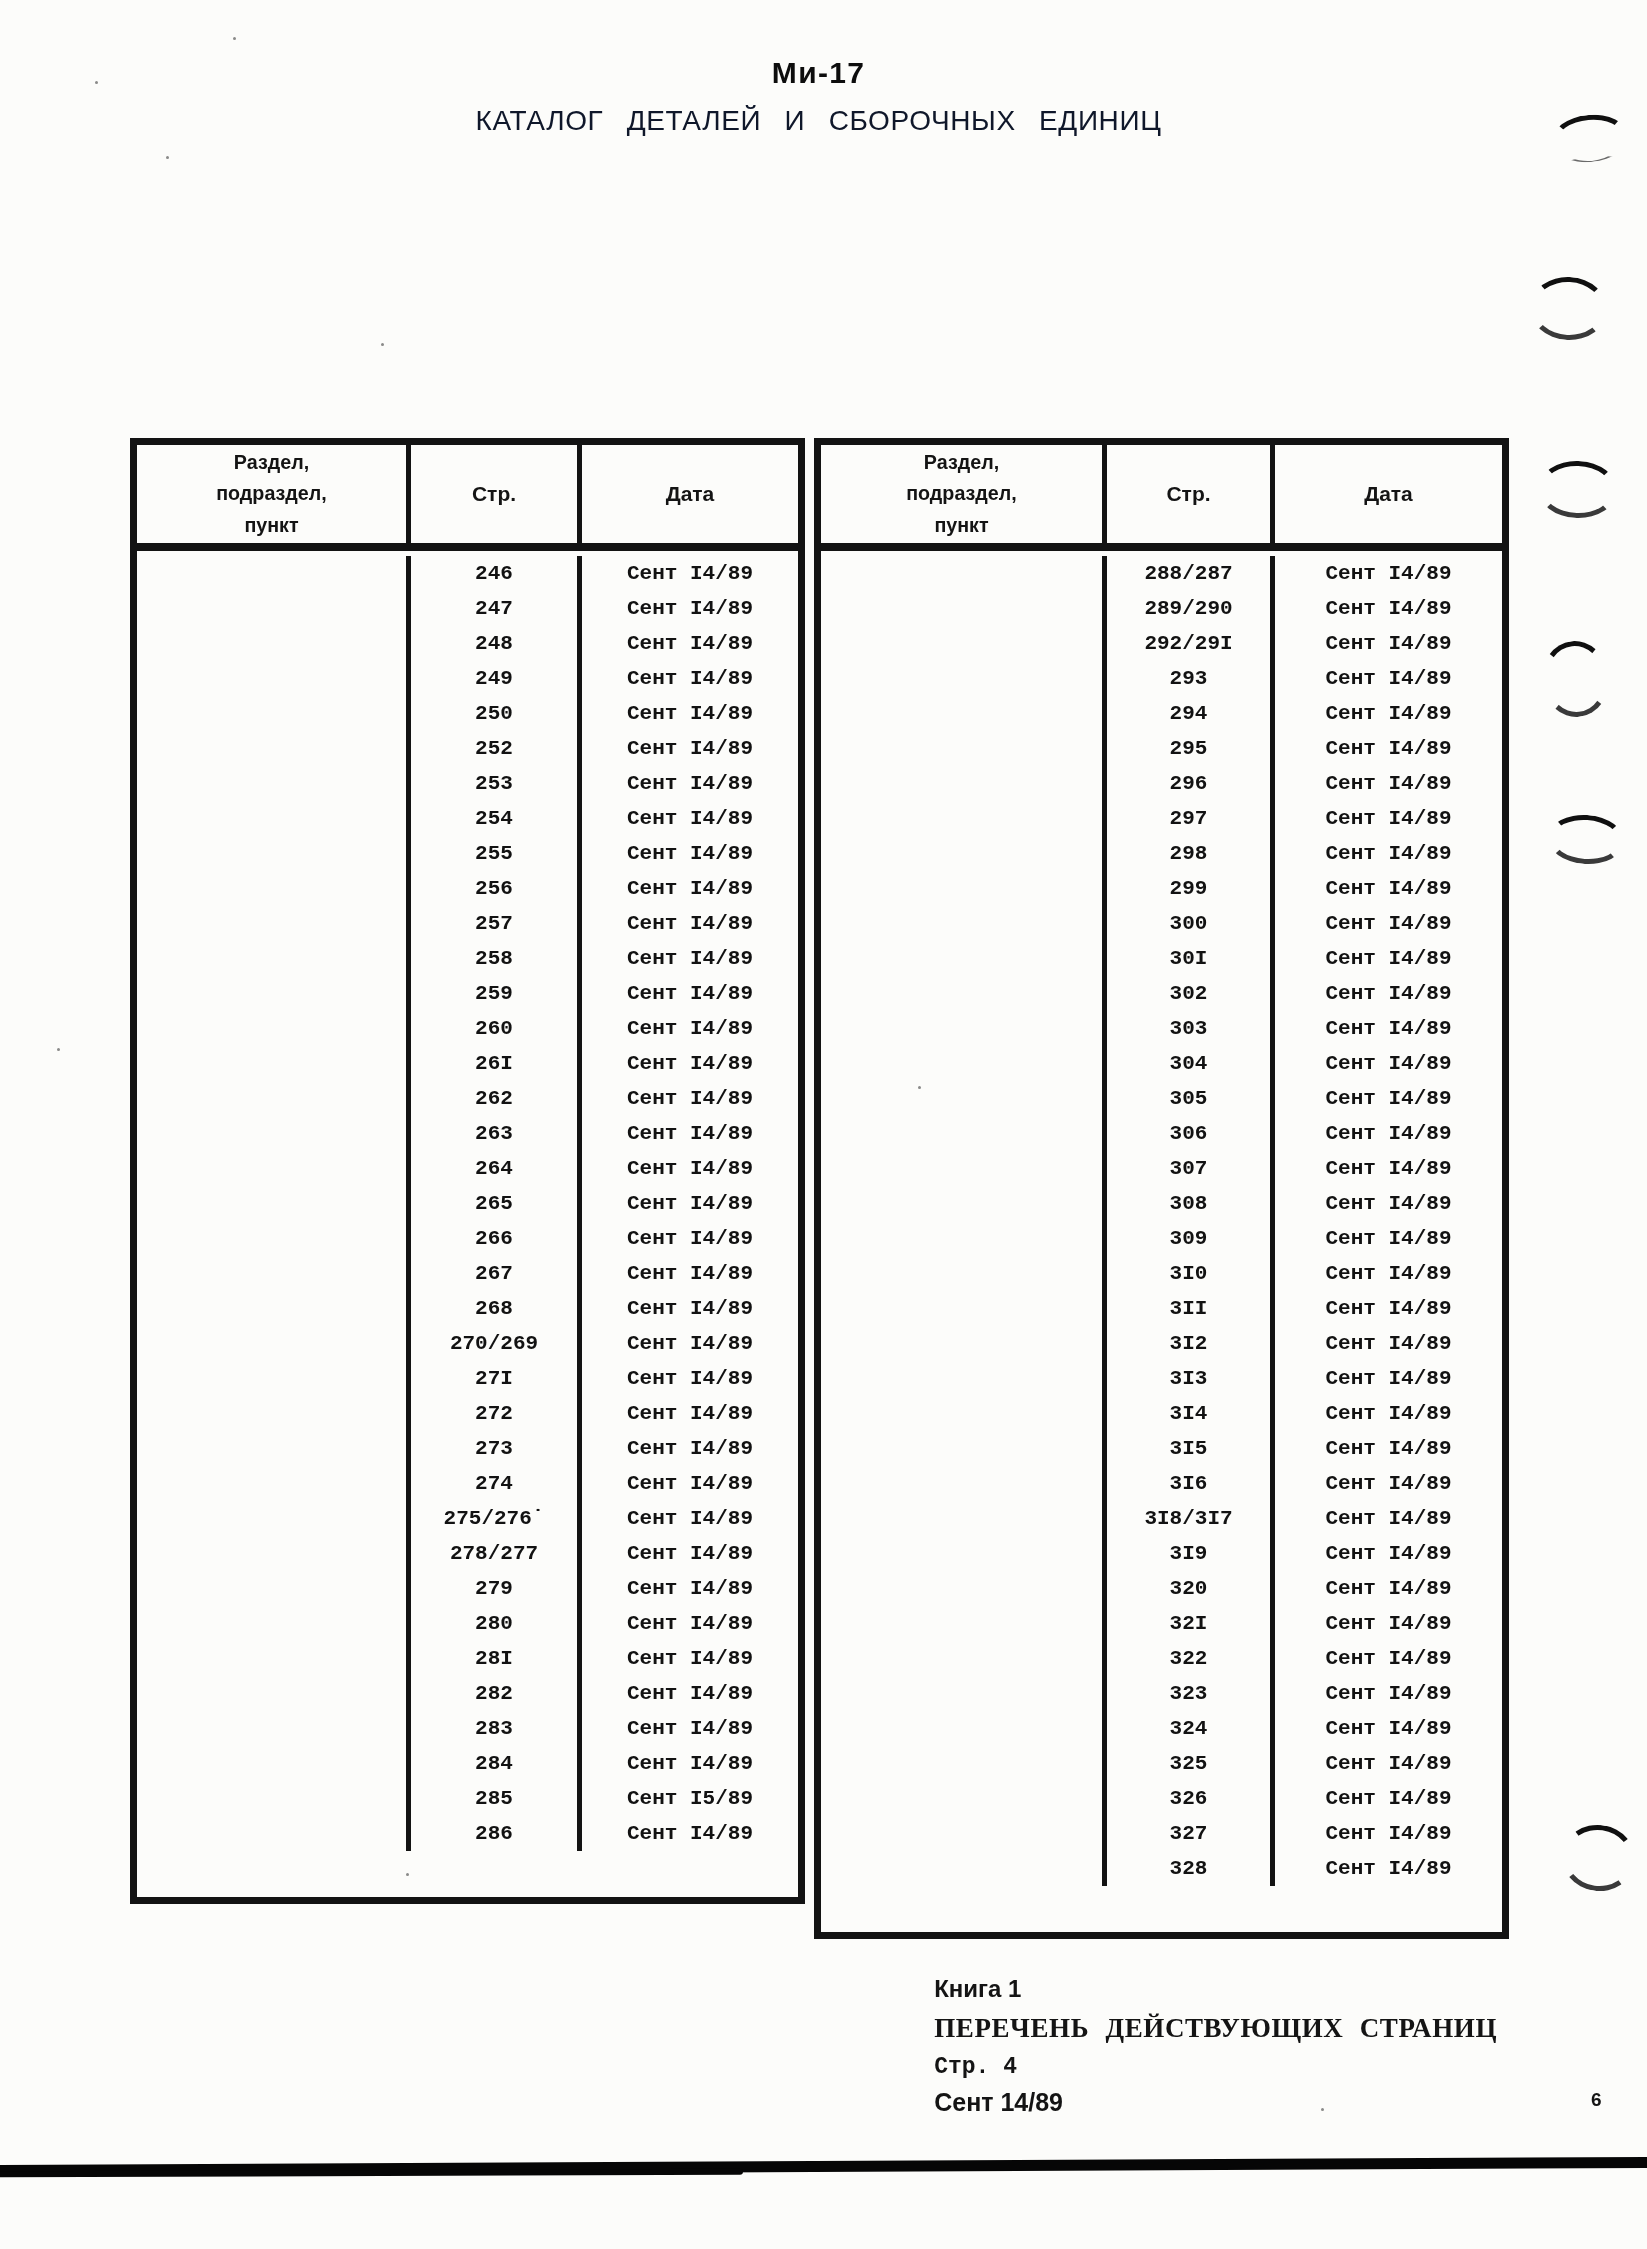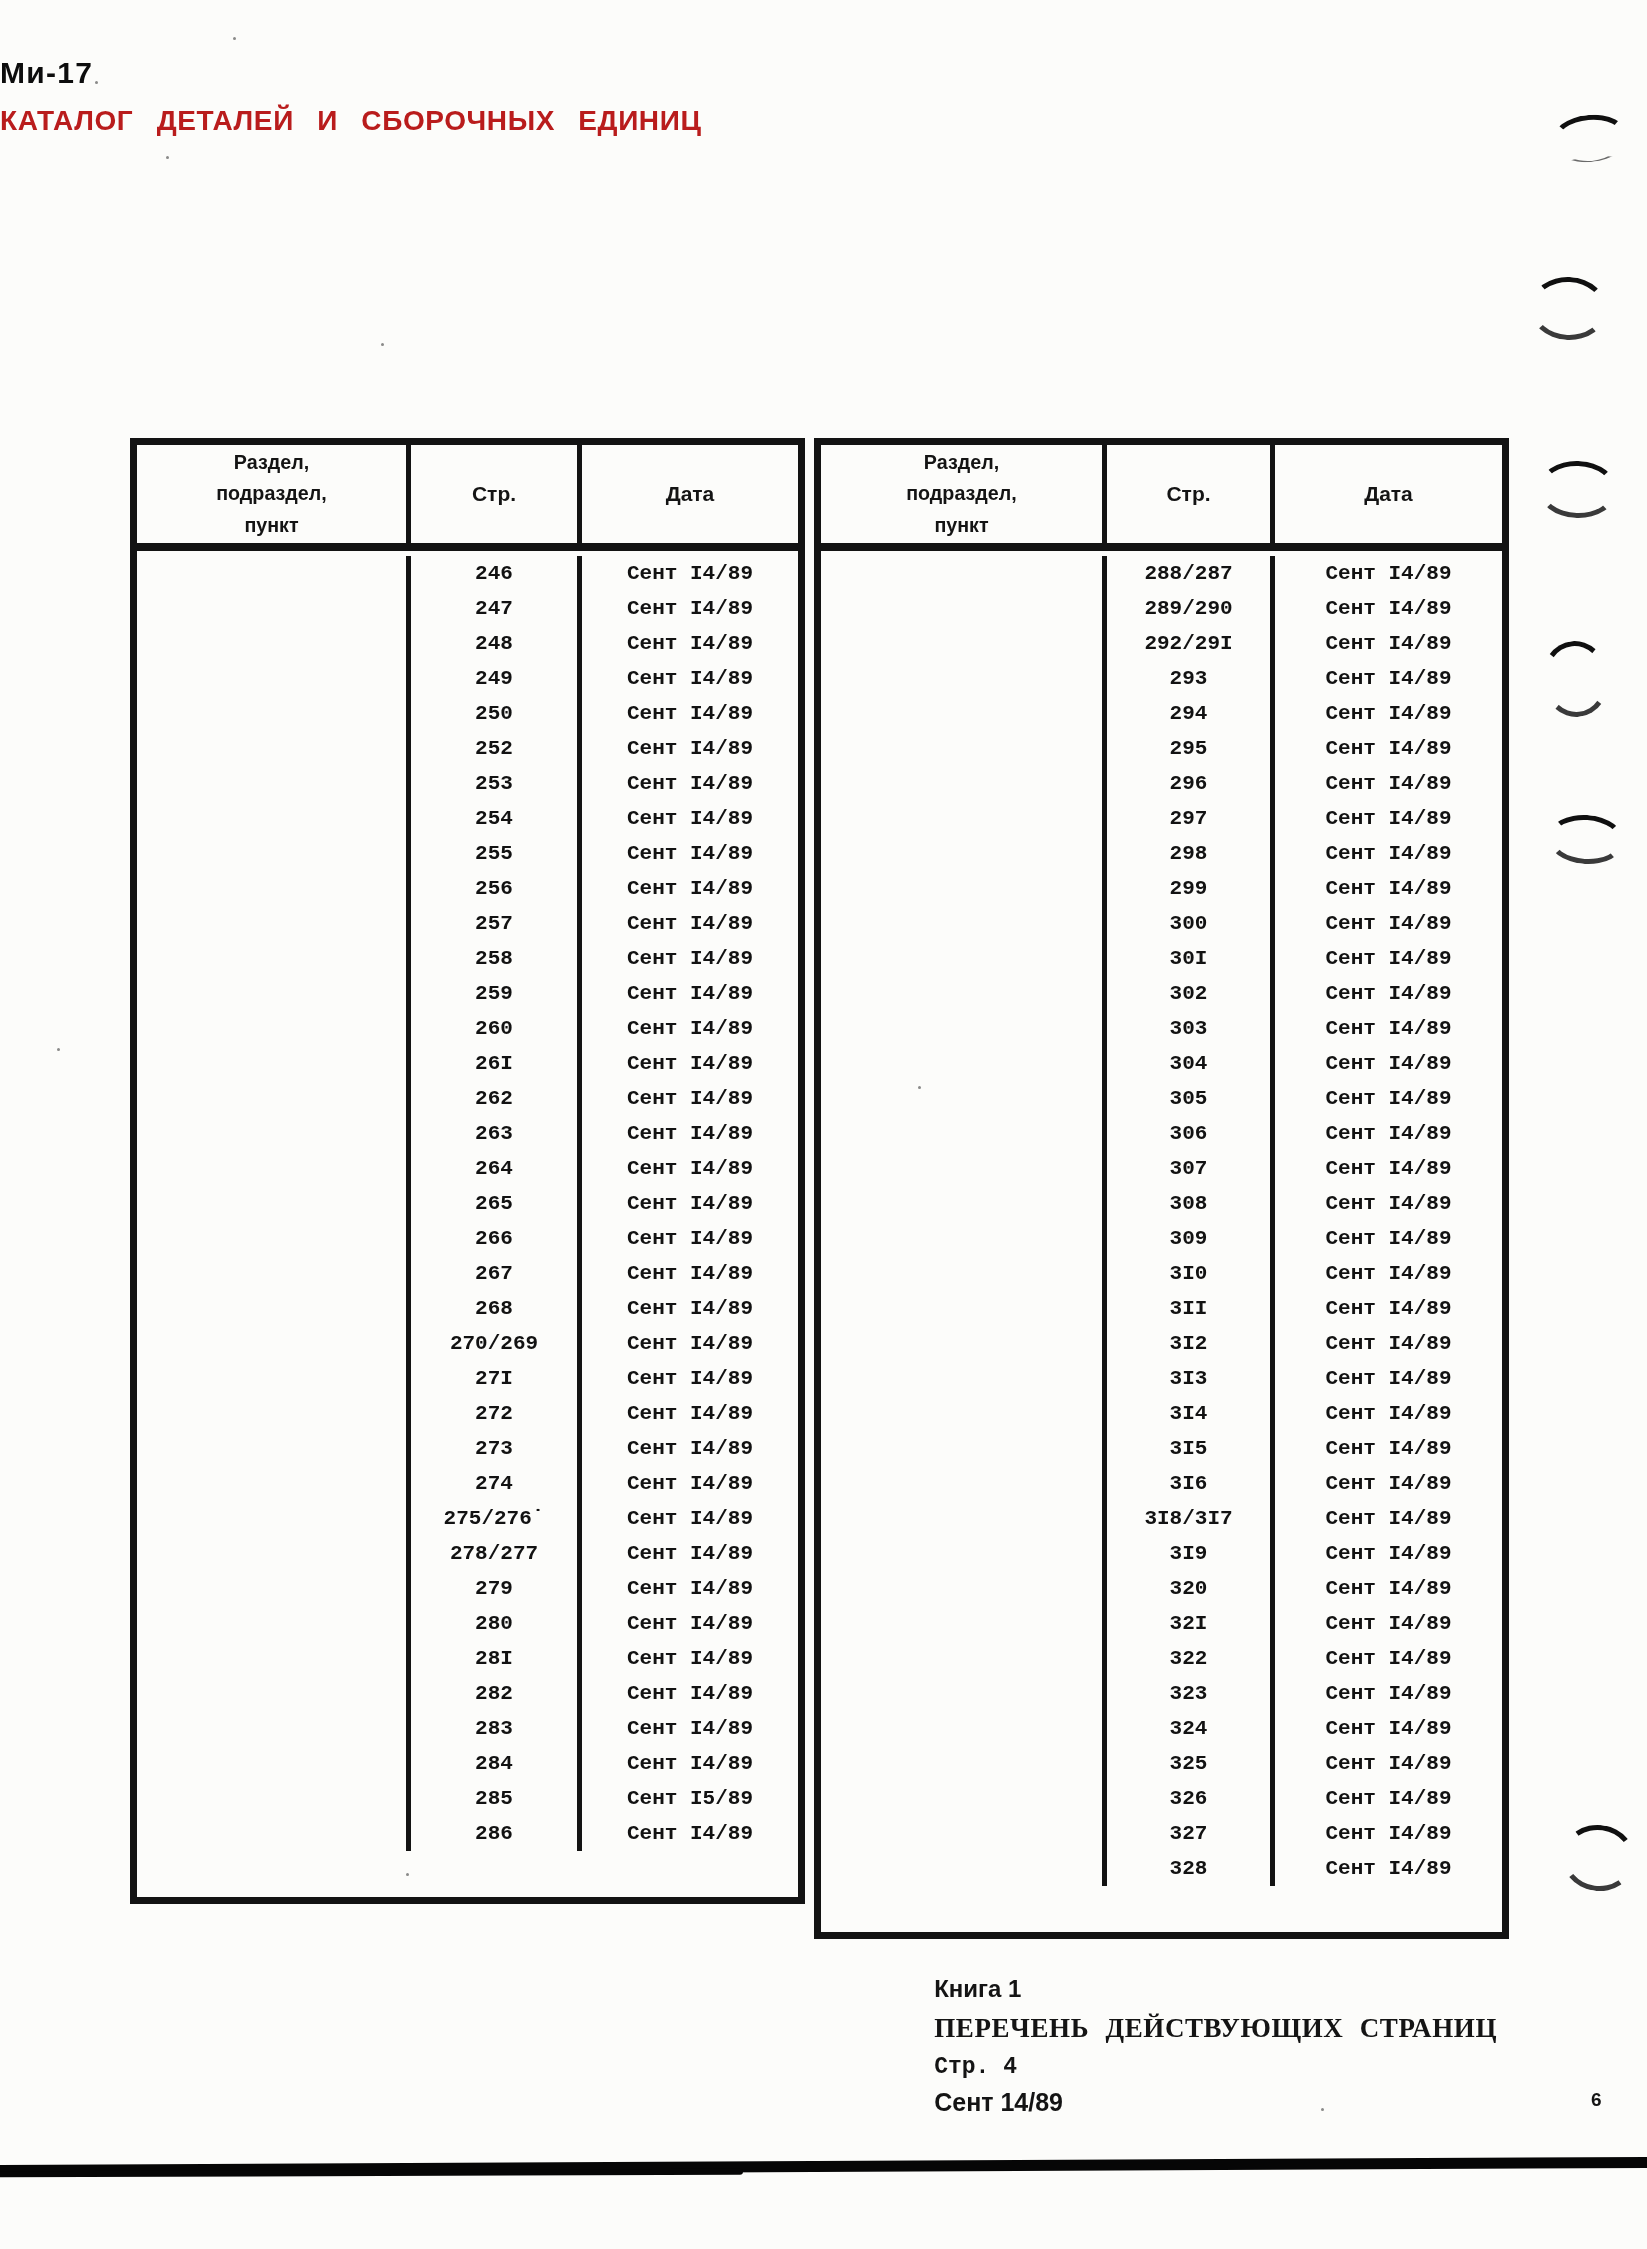--- a/index.html
+++ b/index.html
@@ -12,35 +12,35 @@
     color: #141414;
     overflow: hidden;
   }
 
   
   .title-block {
     position: absolute;
     top: 56px;
     left: 0;
     width: 1637px;
-    text-align: left;
+    text-align: center;
   }
   .doc-title {
     font-size: 30px;
     font-weight: 700;
     letter-spacing: 1.3px;
     color: #0d0d0d;
   }
   .doc-subtitle {
     margin-top: 15px;
     font-size: 28px;
-    font-weight: 700;
+    font-weight: 400;
     letter-spacing: 0.6px;
     word-spacing: 15px;
-    color: #b91c1c;
+    color: #0f172a;
   }
 
   
   table.pages-table {
     position: absolute;
     top: 438px;
     border-collapse: collapse;
     table-layout: fixed;
     border: 7px solid #131313;
   }

